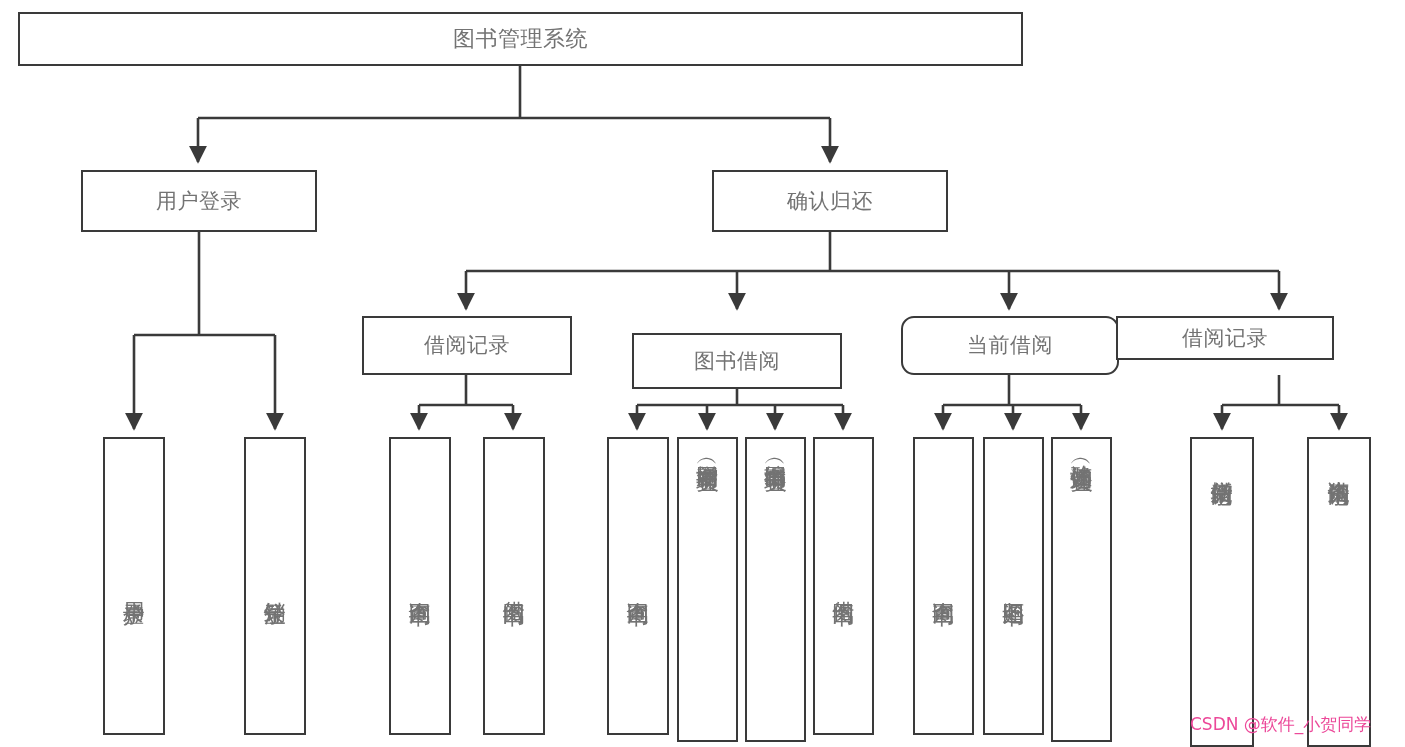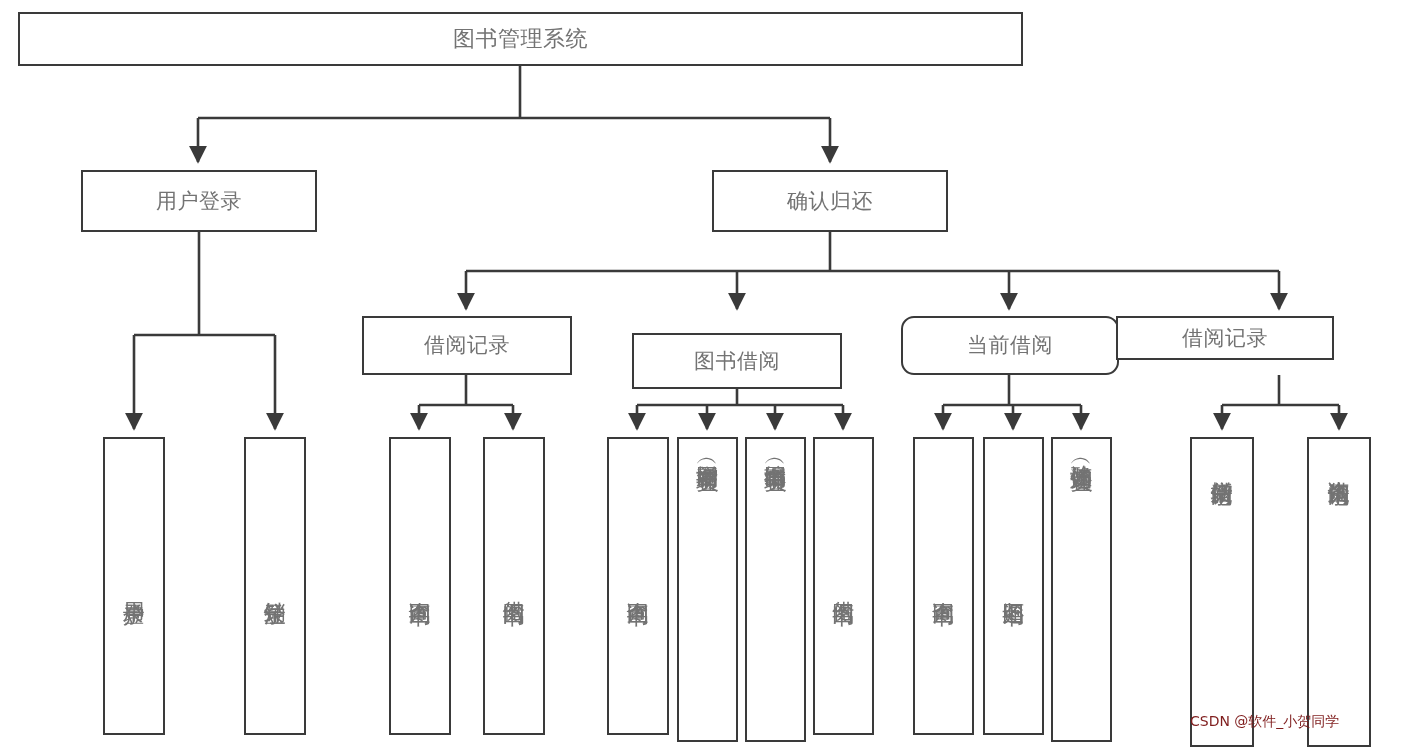--- a/index.html
+++ b/index.html
@@ -68,22 +68,22 @@
     padding-top: 2px;
   }
   .node.v.centered {
     align-items: center;
     padding-top: 0;
   }
   .watermark {
     position: absolute;
     left: 1190px;
     top: 713px;
-    font-size: 14px;
-    color: #7f1d1d;
+    font-size: 17px;
+    color: #ec4899;
     white-space: nowrap;
     z-index: 5;
     font-family: "DejaVu Sans", "Liberation Sans", sans-serif;
   }
 </style>
 </head>
 <body>
 
 <div id="canvas">
 

